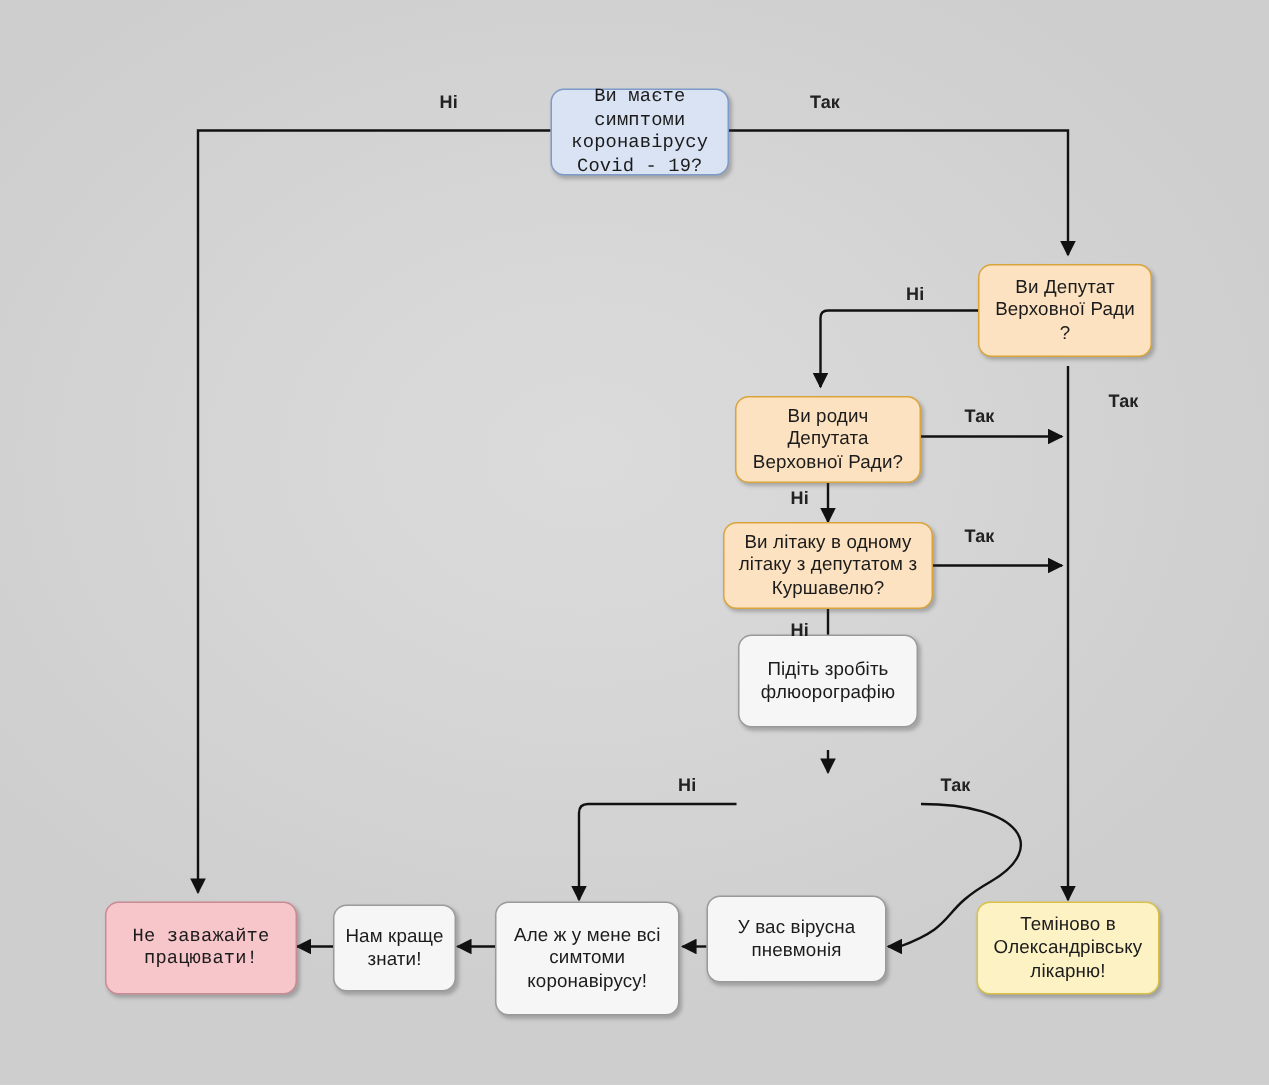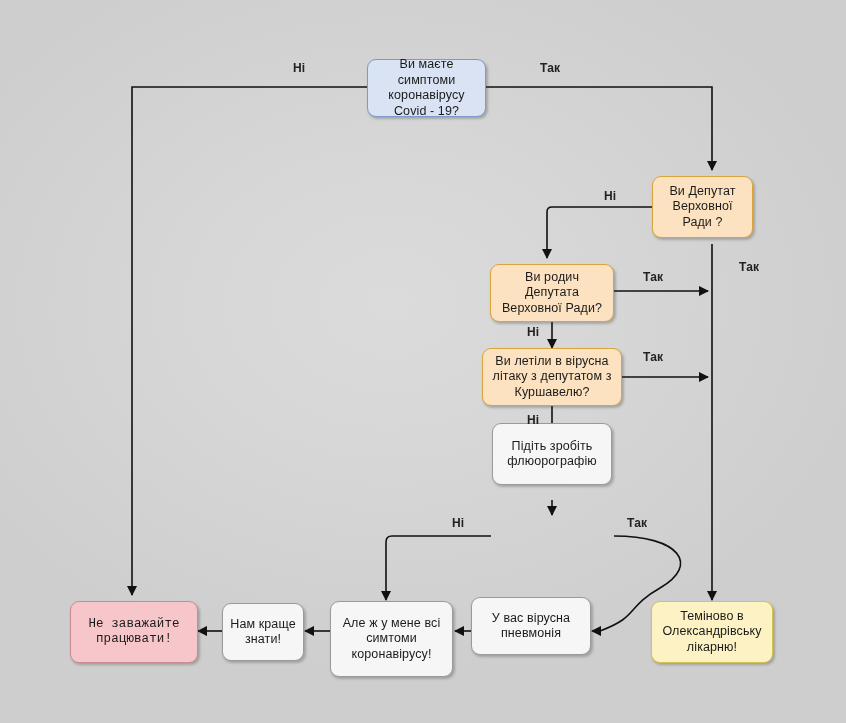--- a/index.html
+++ b/index.html
@@ -114,27 +114,27 @@
       <path d="M 614 536 C 680 536 700 565 660 588 C 625 608 640 616 600 631 L 592 631"></path>
 
       <path d="M 471 631 L 455 631"></path>
 
       <path d="M 330 631 L 305 631"></path>
 
       <path d="M 222 631 L 198 631"></path>
     </g>
   </svg>
 
-  <div class="node node-blue" style="left:367px; top:59px; width:119px; height:58px;">Ви маєте симптоми коронавірусу Covid - 19?</div>
+  <div class="node node-blue" style="left:367px; top:59px; width:119px; height:58px;font-family:Liberation Mono, monospace;">Ви маєте симптоми коронавірусу Covid - 19?</div>
 
-  <div class="node node-orange" style="left:652px; top:176px; width:101px; height:62px;">Ви Депутат Верховної Ради ?</div>
+  <div class="node node-orange" style="left:652px; top:176px; width:116px; height:62px;">Ви Депутат Верховної Ради ?</div>
 
   <div class="node node-orange" style="left:490px; top:264px; width:124px; height:58px;">Ви родич Депутата Верховної Ради?</div>
 
-  <div class="node node-orange" style="left:482px; top:348px; width:140px; height:58px;">Ви летіли в вірусна літаку з депутатом з Куршавелю?</div>
+  <div class="node node-orange" style="left:482px; top:348px; width:140px; height:58px;">Ви літаку в одному літаку з депутатом з Куршавелю?</div>
 
   <div class="node node-white" style="left:492px; top:423px; width:120px; height:62px;">Підіть зробіть флюорографію</div>
 
 
   <div class="node node-yellow" style="left:651px; top:601px; width:122px; height:62px;">Теміново в Олександрівську лікарню!</div>
 
   <div class="node node-white" style="left:471px; top:597px; width:120px; height:58px;">У вас вірусна пневмонія</div>
 
   <div class="node node-white" style="left:330px; top:601px; width:123px; height:76px;">Але ж у мене всі симтоми коронавірусу!</div>
 

